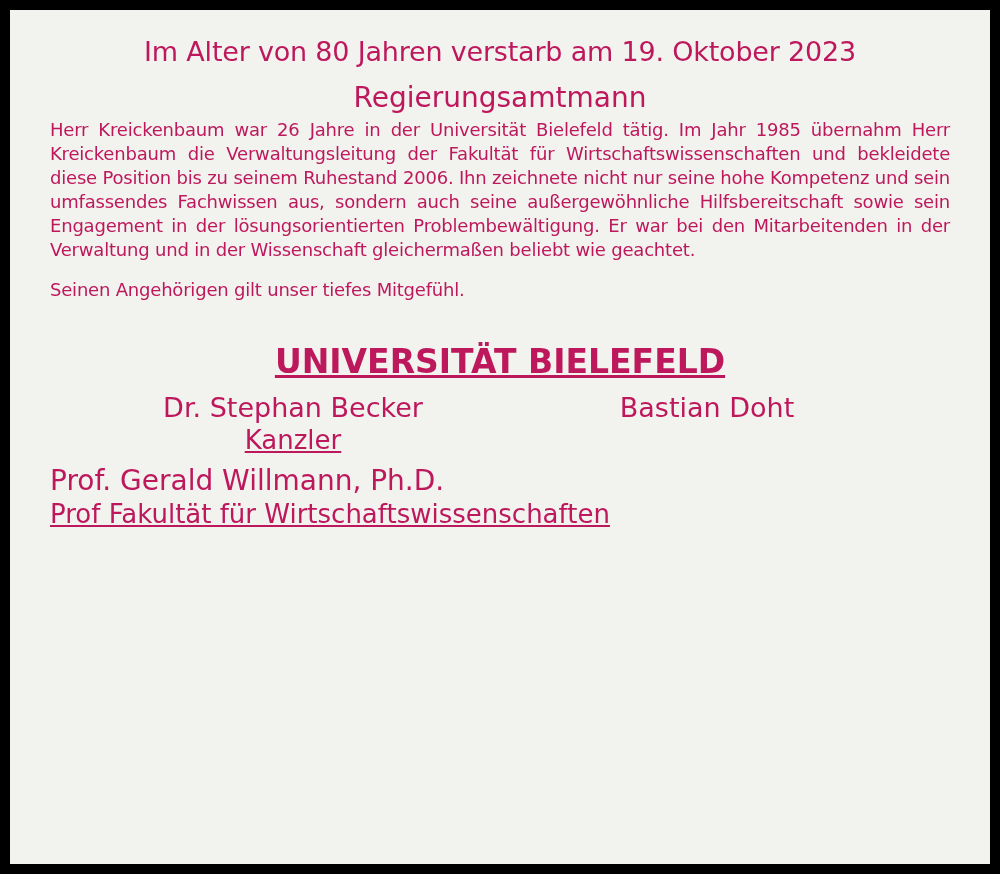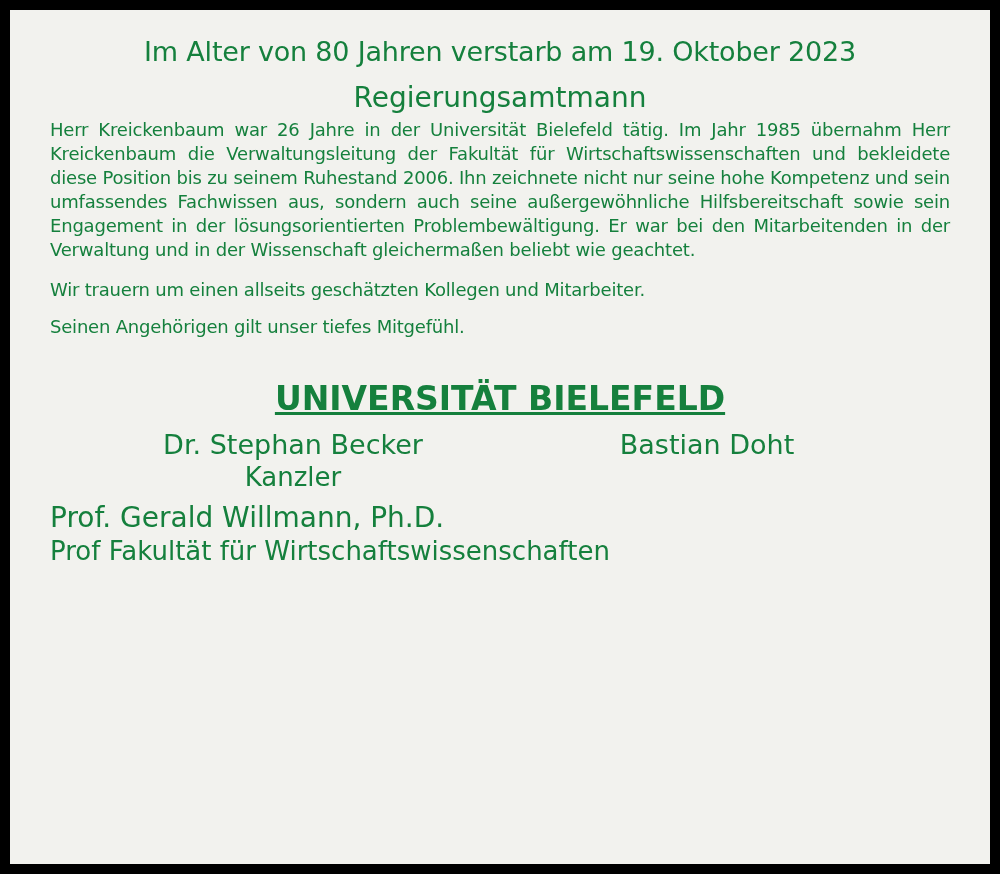--- a/index.html
+++ b/index.html
@@ -15,21 +15,21 @@
   }
   .obituary {
     position: absolute;
     left: 10px;
     top: 10px;
     width: 980px;
     height: 854px;
     background: #f2f2ee;
     box-sizing: border-box;
     padding: 26px 40px 20px 40px;
-    color: #15803d;
+    color: #be185d;
   }
   .line-date {
     text-align: center;
     font-size: 27px;
     letter-spacing: -0.2px;
     margin: 0 0 14px 0;
   }
   .line-role {
     text-align: center;
     font-size: 28px;
@@ -75,20 +75,21 @@
     text-align: center;
     width: 46%;
   }
   .signer-name {
     font-size: 27px;
     line-height: 1.25;
   }
   .signer-title {
     font-size: 26px;
     line-height: 1.25;
+    text-decoration: underline;
   }
   .signer-center {
     text-align: left;
     margin-top: 6px;
   }
   .signer-center .signer-name {
     font-size: 28px;
   }
   .signer-center .signer-title {
     font-size: 26px;
@@ -99,21 +100,20 @@
 
 <div class="obituary">
 
   <p class="line-date">Im Alter von 80 Jahren verstarb am 19. Oktober 2023</p>
 
   <p class="line-role">Regierungsamtmann</p>
 
 
   <p class="body-par last-full">Herr Kreickenbaum war 26 Jahre in der Universität Bielefeld tätig. Im Jahr 1985 übernahm Herr Kreickenbaum die Verwaltungsleitung der Fakultät für Wirtschaftswissenschaften und bekleidete diese Position bis zu seinem Ruhestand 2006. Ihn zeichnete nicht nur seine hohe Kompetenz und sein umfassendes Fachwissen aus, sondern auch seine außergewöhnliche Hilfsbereitschaft sowie sein Engagement in der lösungsorientierten Problembewältigung. Er war bei den Mitarbeitenden in der Verwaltung und in der Wissenschaft gleichermaßen beliebt wie geachtet.</p>
 
-  <p class="body-par short">Wir trauern um einen allseits geschätzten Kollegen und Mitarbeiter.</p>
 
   <p class="body-par short">Seinen Angehörigen gilt unser tiefes Mitgefühl.</p>
 
   <div class="org">UNIVERSITÄT BIELEFELD</div>
 
   <div class="signers">
     <div class="signer">
       <div class="signer-name">Dr. Stephan Becker</div>
       <div class="signer-title">Kanzler</div>
     </div>

